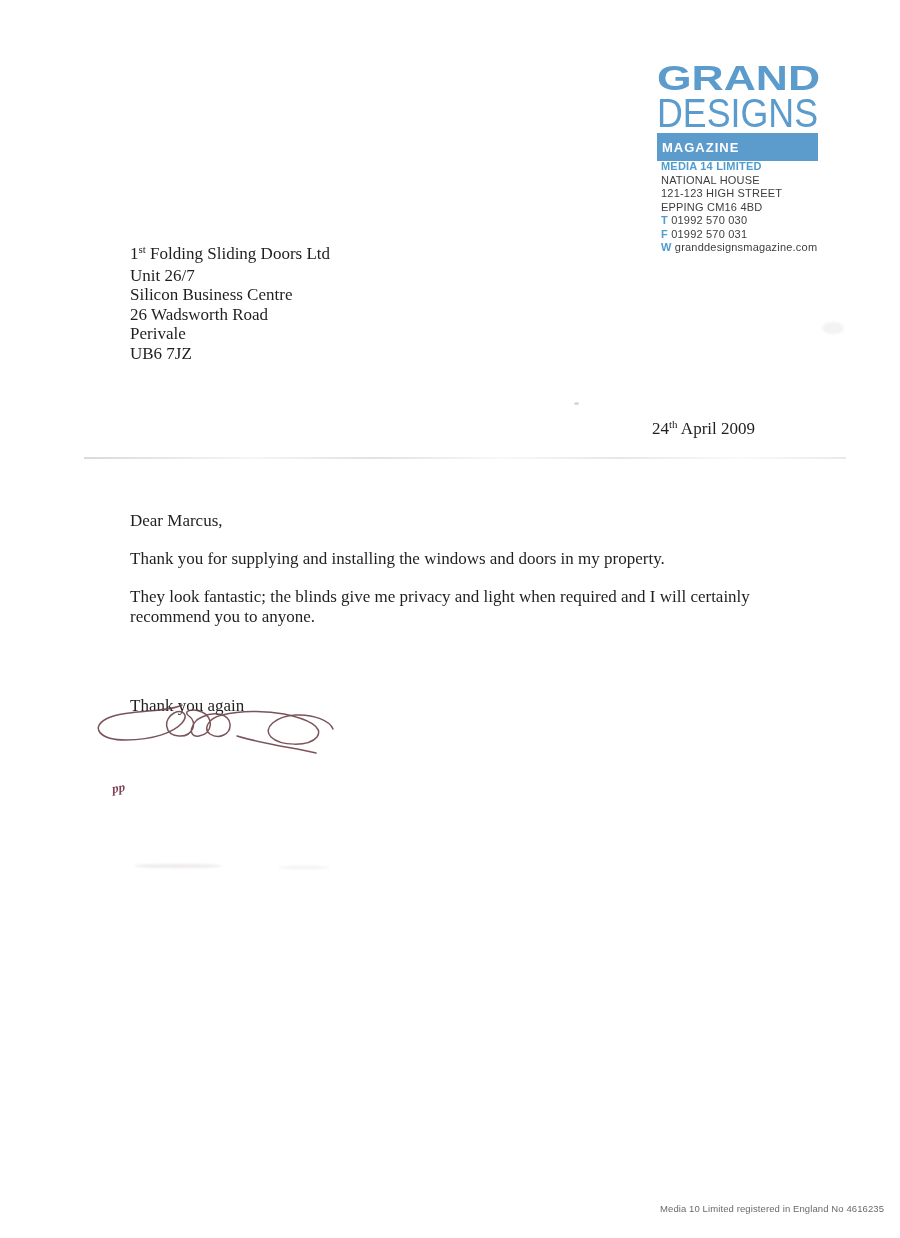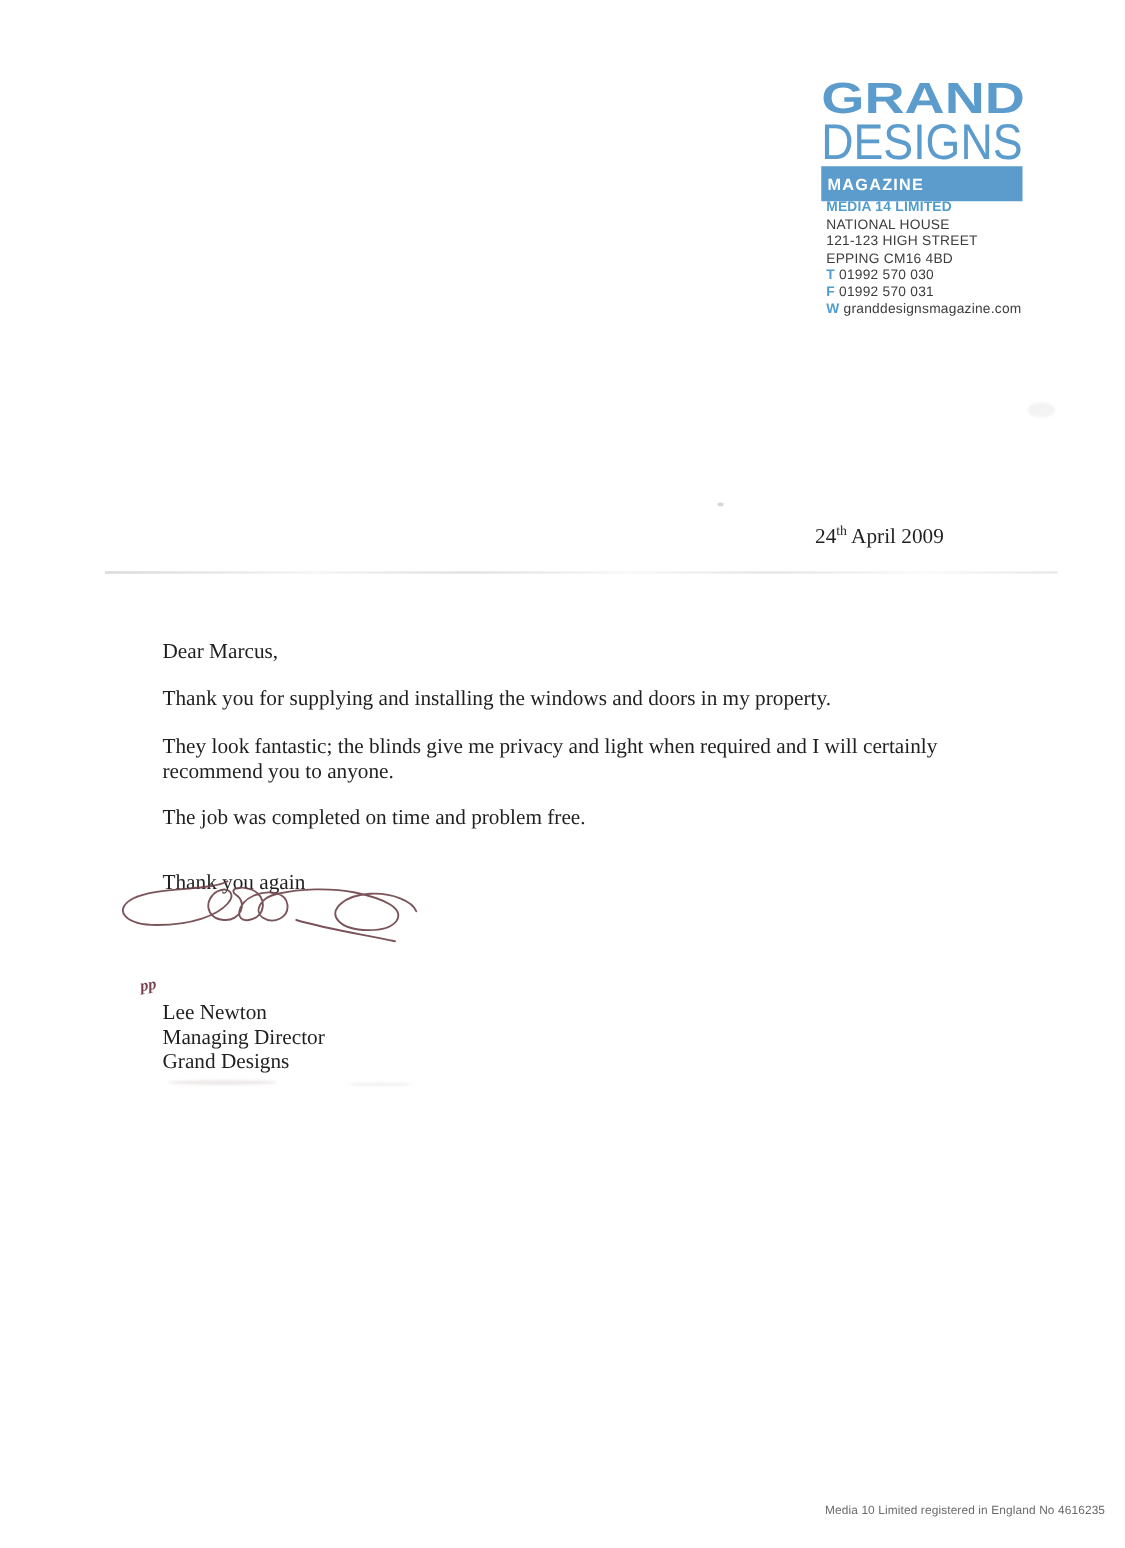--- a/index.html
+++ b/index.html
@@ -87,31 +87,38 @@
   <div class="media-block">
     <div class="media-company">MEDIA 14 LIMITED</div>
     <div>NATIONAL HOUSE</div>
     <div>121-123 HIGH STREET</div>
     <div>EPPING CM16 4BD</div>
     <div><span class="contact-prefix">T</span> <span>01992 570 030</span></div>
     <div><span class="contact-prefix">F</span> <span>01992 570 031</span></div>
     <div><span class="contact-prefix">W</span> <span>granddesignsmagazine.com</span></div>
   </div>
 
+  <div class="recipient serif">
+    <div><span>1</span><span class="sup">st</span><span> Folding Sliding Doors Ltd</span></div>
+    <div>Unit 26/7</div>
+    <div>Silicon Business Centre</div>
+    <div>26 Wadsworth Road</div>
+    <div>Perivale</div>
+    <div>UB6 7JZ</div>
+  </div>
 
   <div class="letter-date serif">
     <span>24</span><span class="sup">th</span><span> April 2009</span>
   </div>
 
   <div class="fold-crease"></div>
 
   <div class="salutation serif">Dear Marcus,</div>
   <div class="para p1 serif">Thank you for supplying and installing the windows and doors in my property.</div>
   <div class="para p2 serif">They look fantastic; the blinds give me privacy and light when required and I will certainly recommend you to anyone.</div>
-  <div class="para p3 serif">The job was completed on time and problem free.</div>
   <div class="closing serif">Thank you again</div>
 
   <svg class="signature-svg" width="256" height="62" viewBox="0 0 256 62">
     <path d="M 90 8
              C 76 16, 34 12, 14 22
              C -2 31, 8 43, 34 43
              C 62 43, 82 35, 90 26
              C 97 18, 91 12, 82 16
              C 71 22, 72 38, 87 39
              C 101 40, 106 25, 97 19
@@ -125,25 +132,20 @@
              C 216 22, 232 30, 225 40
              C 217 50, 188 49, 179 40
              C 170 31, 184 19, 204 18
              C 222 17, 238 24, 241 32
              M 145 39
              C 172 47, 202 51, 224 56"></path>
   </svg>
 
   <div class="pp-mark">pp</div>
 
-  <div class="signoff serif">
-    <div>Lee Newton</div>
-    <div>Managing Director</div>
-    <div>Grand Designs</div>
-  </div>
 
   <div class="smudge smudge-a"></div>
   <div class="smudge smudge-b"></div>
   <div class="smudge smudge-c"></div>
   <div class="smudge smudge-d"></div>
 
   <div class="footer-reg">Media 10 Limited registered in England No 4616235</div>
 
 </div>
 

